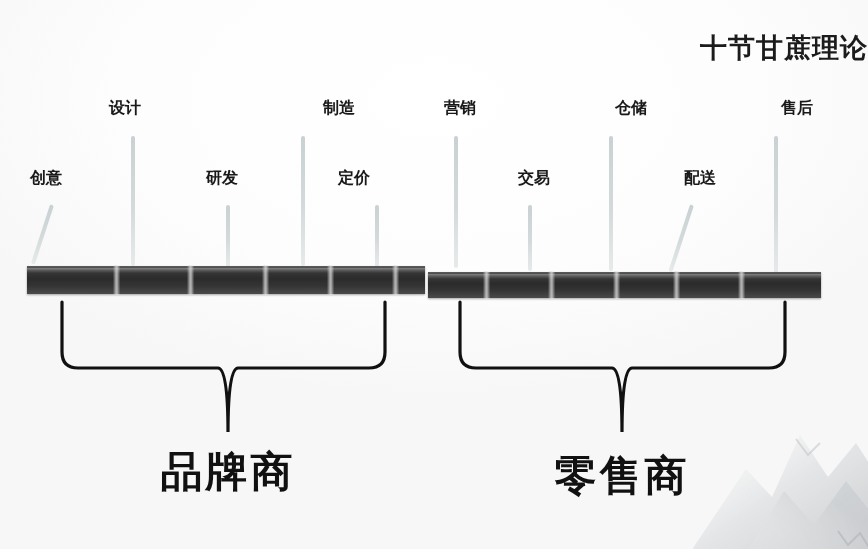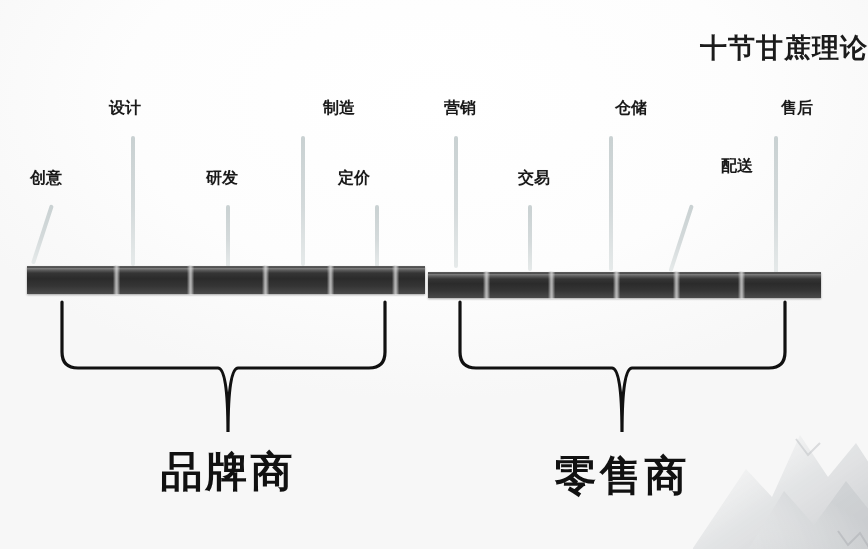--- a/index.html
+++ b/index.html
@@ -152,21 +152,21 @@
 
   <div id="labels">
       <div class="node-label" style="left: 46px; top: 168px; font-family: Liberation Serif, serif;">创意</div>
       <div class="node-label" style="left: 125px; top: 98px;">设计</div>
       <div class="node-label" style="left: 222px; top: 168px;">研发</div>
       <div class="node-label" style="left: 303px; top: 98px; margin-left: 36px;">制造</div>
       <div class="node-label" style="left: 354px; top: 168px;">定价</div>
       <div class="node-label" style="left: 460px; top: 98px;">营销</div>
       <div class="node-label" style="left: 534px; top: 168px;">交易</div>
       <div class="node-label" style="left: 619px; top: 98px; margin-left: 12px;">仓储</div>
-      <div class="node-label" style="left: 700px; top: 156px; margin-left: 37px;">配送</div>
+      <div class="node-label" style="left: 700px; top: 168px;">配送</div>
       <div class="node-label" style="left: 797px; top: 98px;">售后</div>
     </div>
 
   <div id="cane-left" class="cane" style="left: 27px; top: 266px; width: 398px; height: 28px;">
     <div class="sheen"></div>
   <div class="joint" style="left: 86px;"></div>
       <div class="joint" style="left: 160px;"></div>
       <div class="joint" style="left: 235px;"></div>
       <div class="joint" style="left: 300px;"></div>
       <div class="joint" style="left: 365px;"></div>

